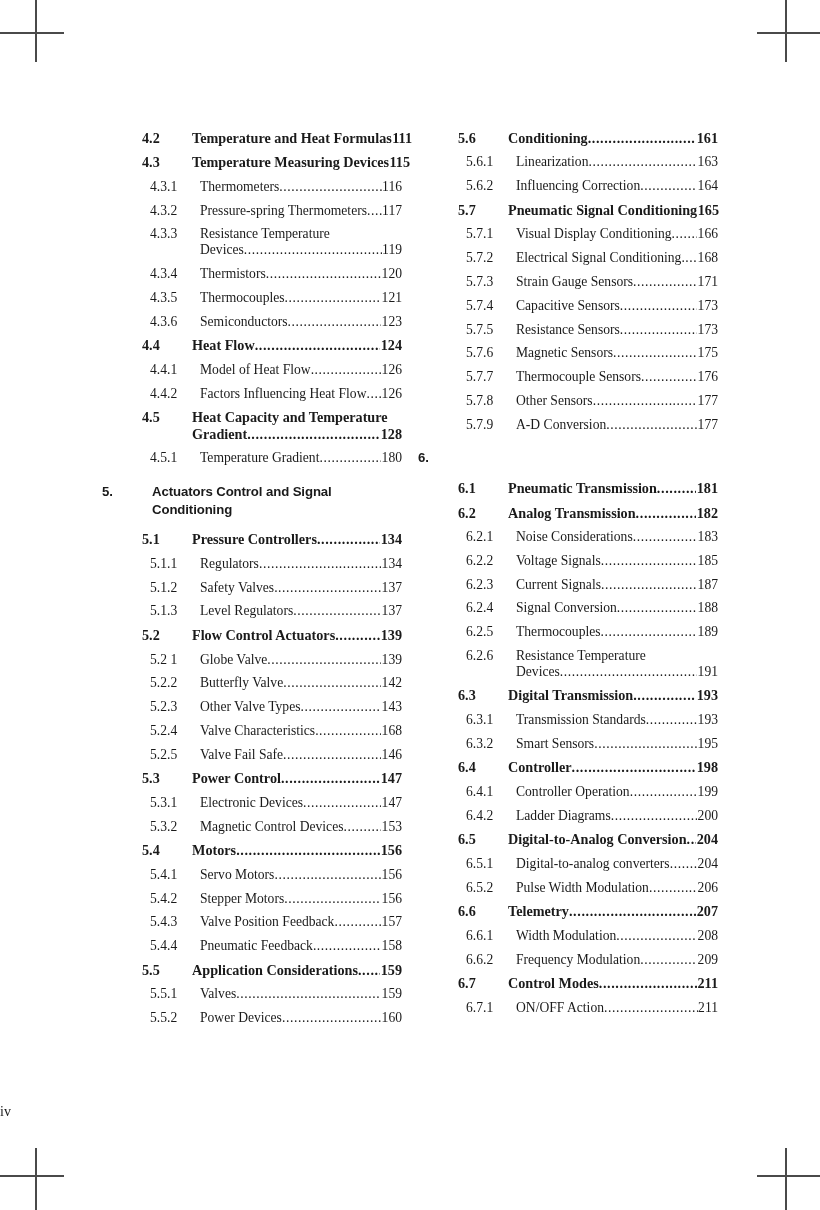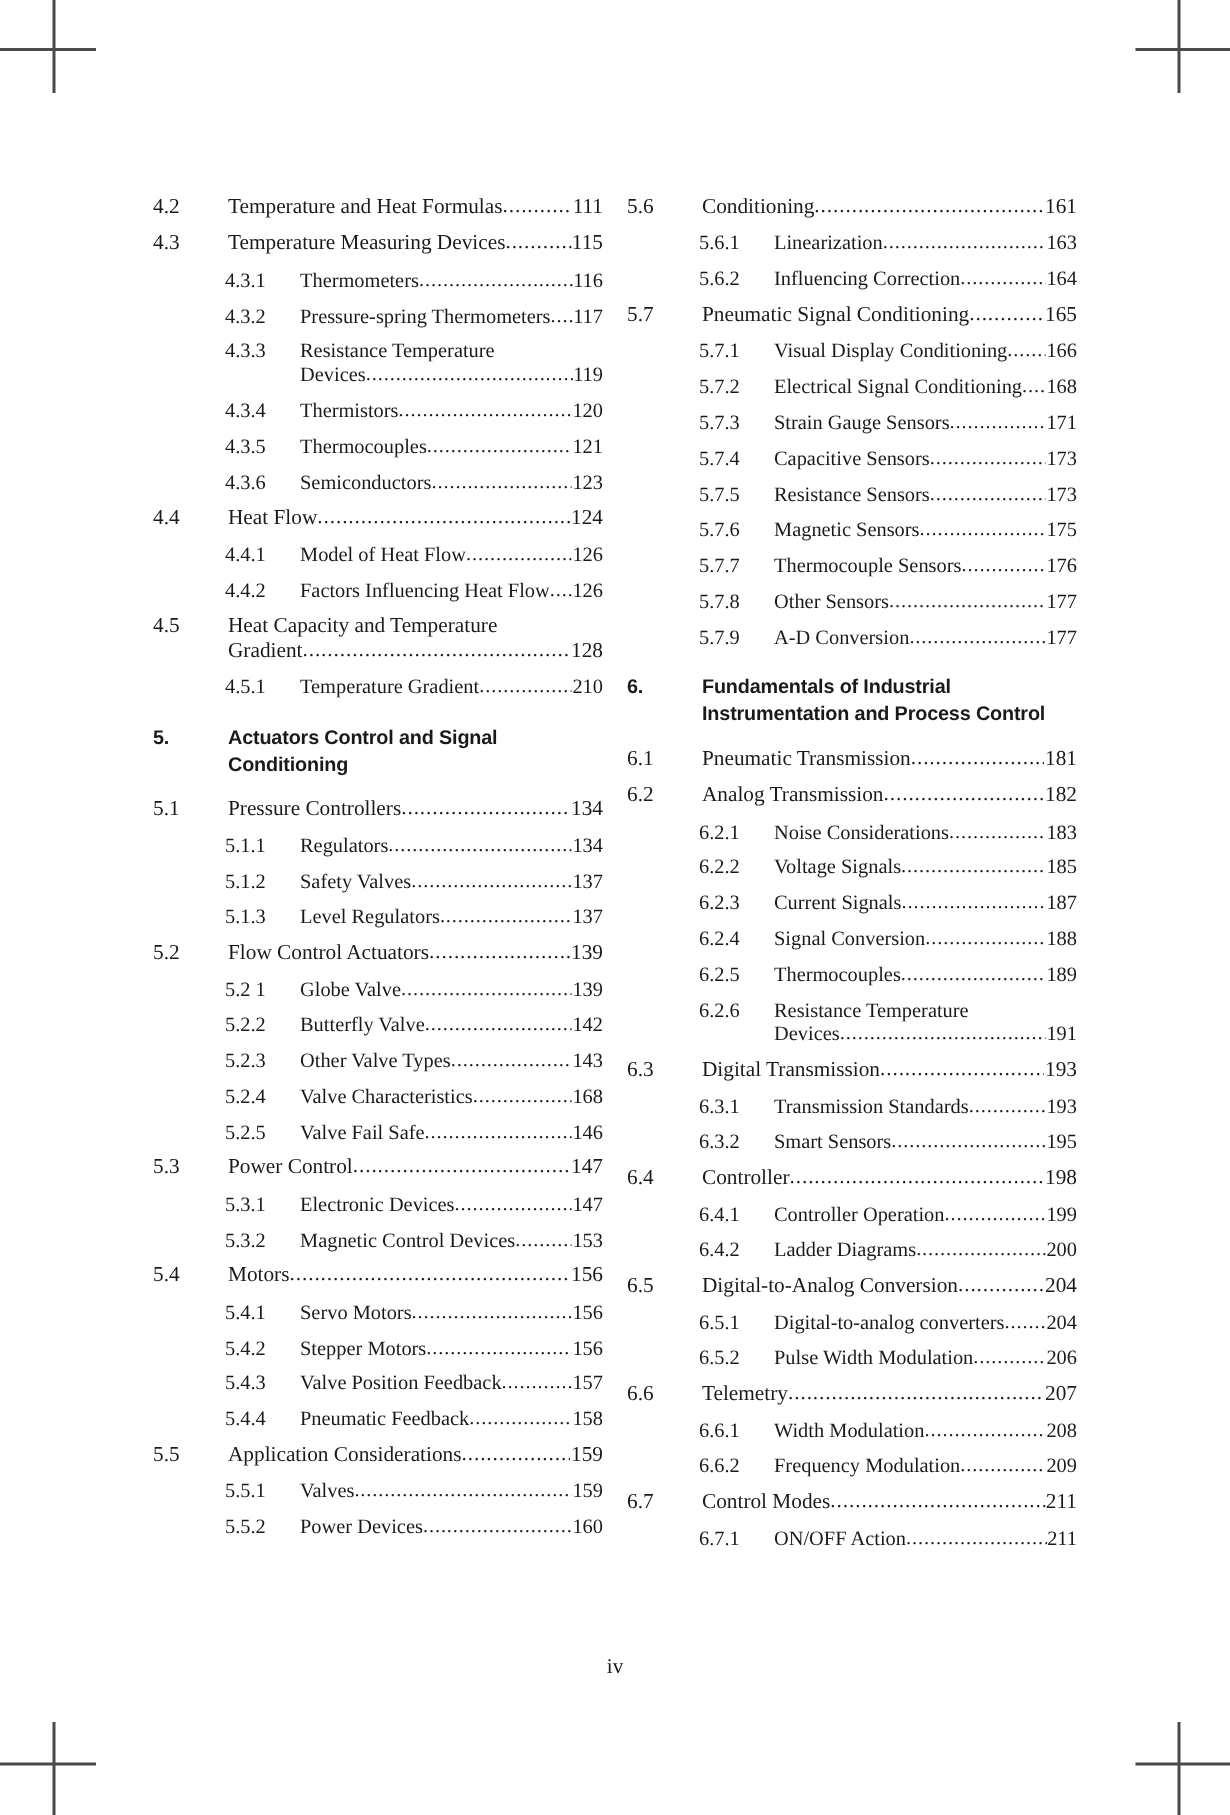--- a/index.html
+++ b/index.html
@@ -63,23 +63,24 @@
     margin-top: 17px;
     margin-bottom: 13px;
     line-height: 1.34;
     letter-spacing: -0.1px;
   }
   .row.chapter .num { width: 50px; flex: 0 0 50px; }
   .row.chapter .title { flex: 1 1 auto; }
 
   
   .row.lvl2 {
-    font-weight: normal;
+    font-weight: bold;
     font-size: 14.2px;
     margin-bottom: 8px;
+    margin-left: 40px;
   }
   .row.lvl2 .num { width: 50px; flex: 0 0 50px; }
 
   
   .row.lvl3 {
     font-weight: normal;
     font-size: 13.6px;
     margin-bottom: 8px;
     justify-content: flex-end;
   }
@@ -118,21 +119,20 @@
     align-items: baseline;
     width: 100%;
   }
 
   
   .folio {
     position: absolute;
     left: 0;
     top: 1104px;
     width: 820px;
-    text-align: center;
     font-size: 14px;
     font-family: "Liberation Serif", "DejaVu Serif", serif;
   }
   .brand {
     position: absolute;
     left: 118px;
     top: 1112px;
     width: 130px;
     text-align: center;
   }
@@ -295,21 +295,21 @@
               <span class="pg">128</span>
             </div>
           </div>
         </div>
         <div class="row lvl3">
           <span class="num">4.5.1</span>
           <div class="entry">
             <div class="entry-line">
               <span class="ttl">Temperature Gradient</span>
               <span class="leader">..........................................................................................</span>
-              <span class="pg">210</span>
+              <span class="pg">180</span>
             </div>
           </div>
         </div>
         <div class="row chapter">
           <span class="num">5.</span>
           <span class="title">Actuators Control and Signal Conditioning</span>
         </div>
         <div class="row lvl2">
           <span class="num">5.1</span>
           <div class="entry">
@@ -647,21 +647,20 @@
           <div class="entry">
             <div class="entry-line">
               <span class="ttl">A-D Conversion</span>
               <span class="leader">..........................................................................................</span>
               <span class="pg">177</span>
             </div>
           </div>
         </div>
         <div class="row chapter">
           <span class="num">6.</span>
-          <span class="title">Fundamentals of Industrial Instrumentation and Process Control</span>
         </div>
         <div class="row lvl2">
           <span class="num">6.1</span>
           <div class="entry">
             <div class="entry-line">
               <span class="ttl">Pneumatic Transmission</span>
               <span class="leader">..........................................................................................</span>
               <span class="pg">181</span>
             </div>
           </div>

